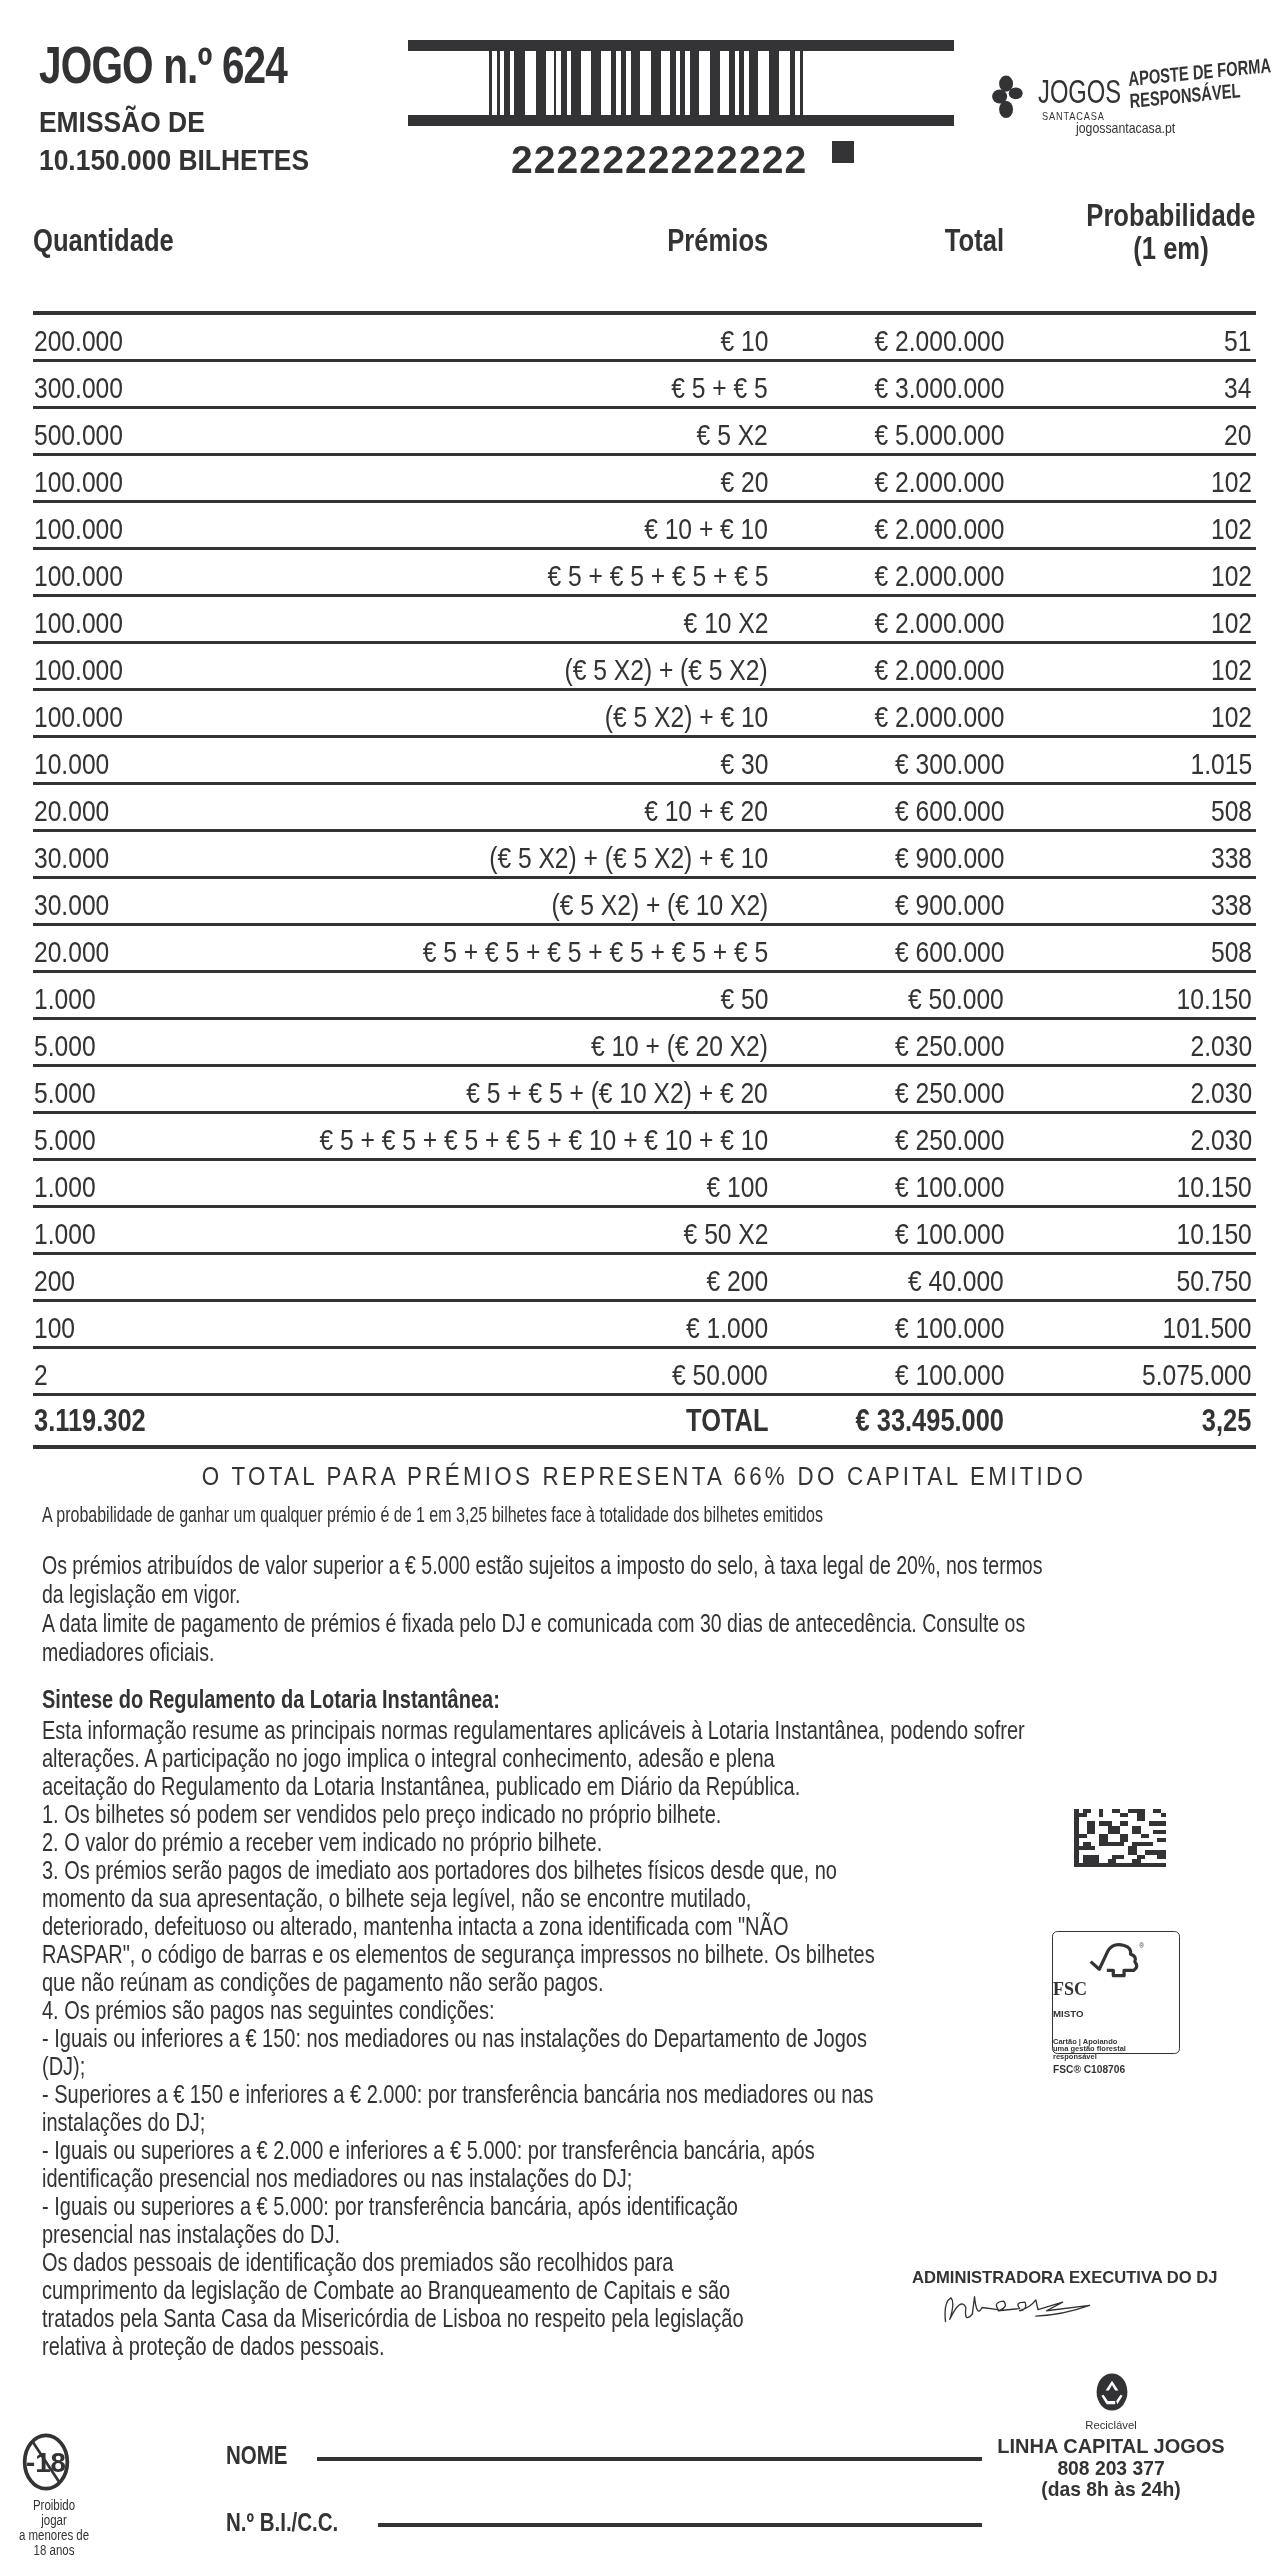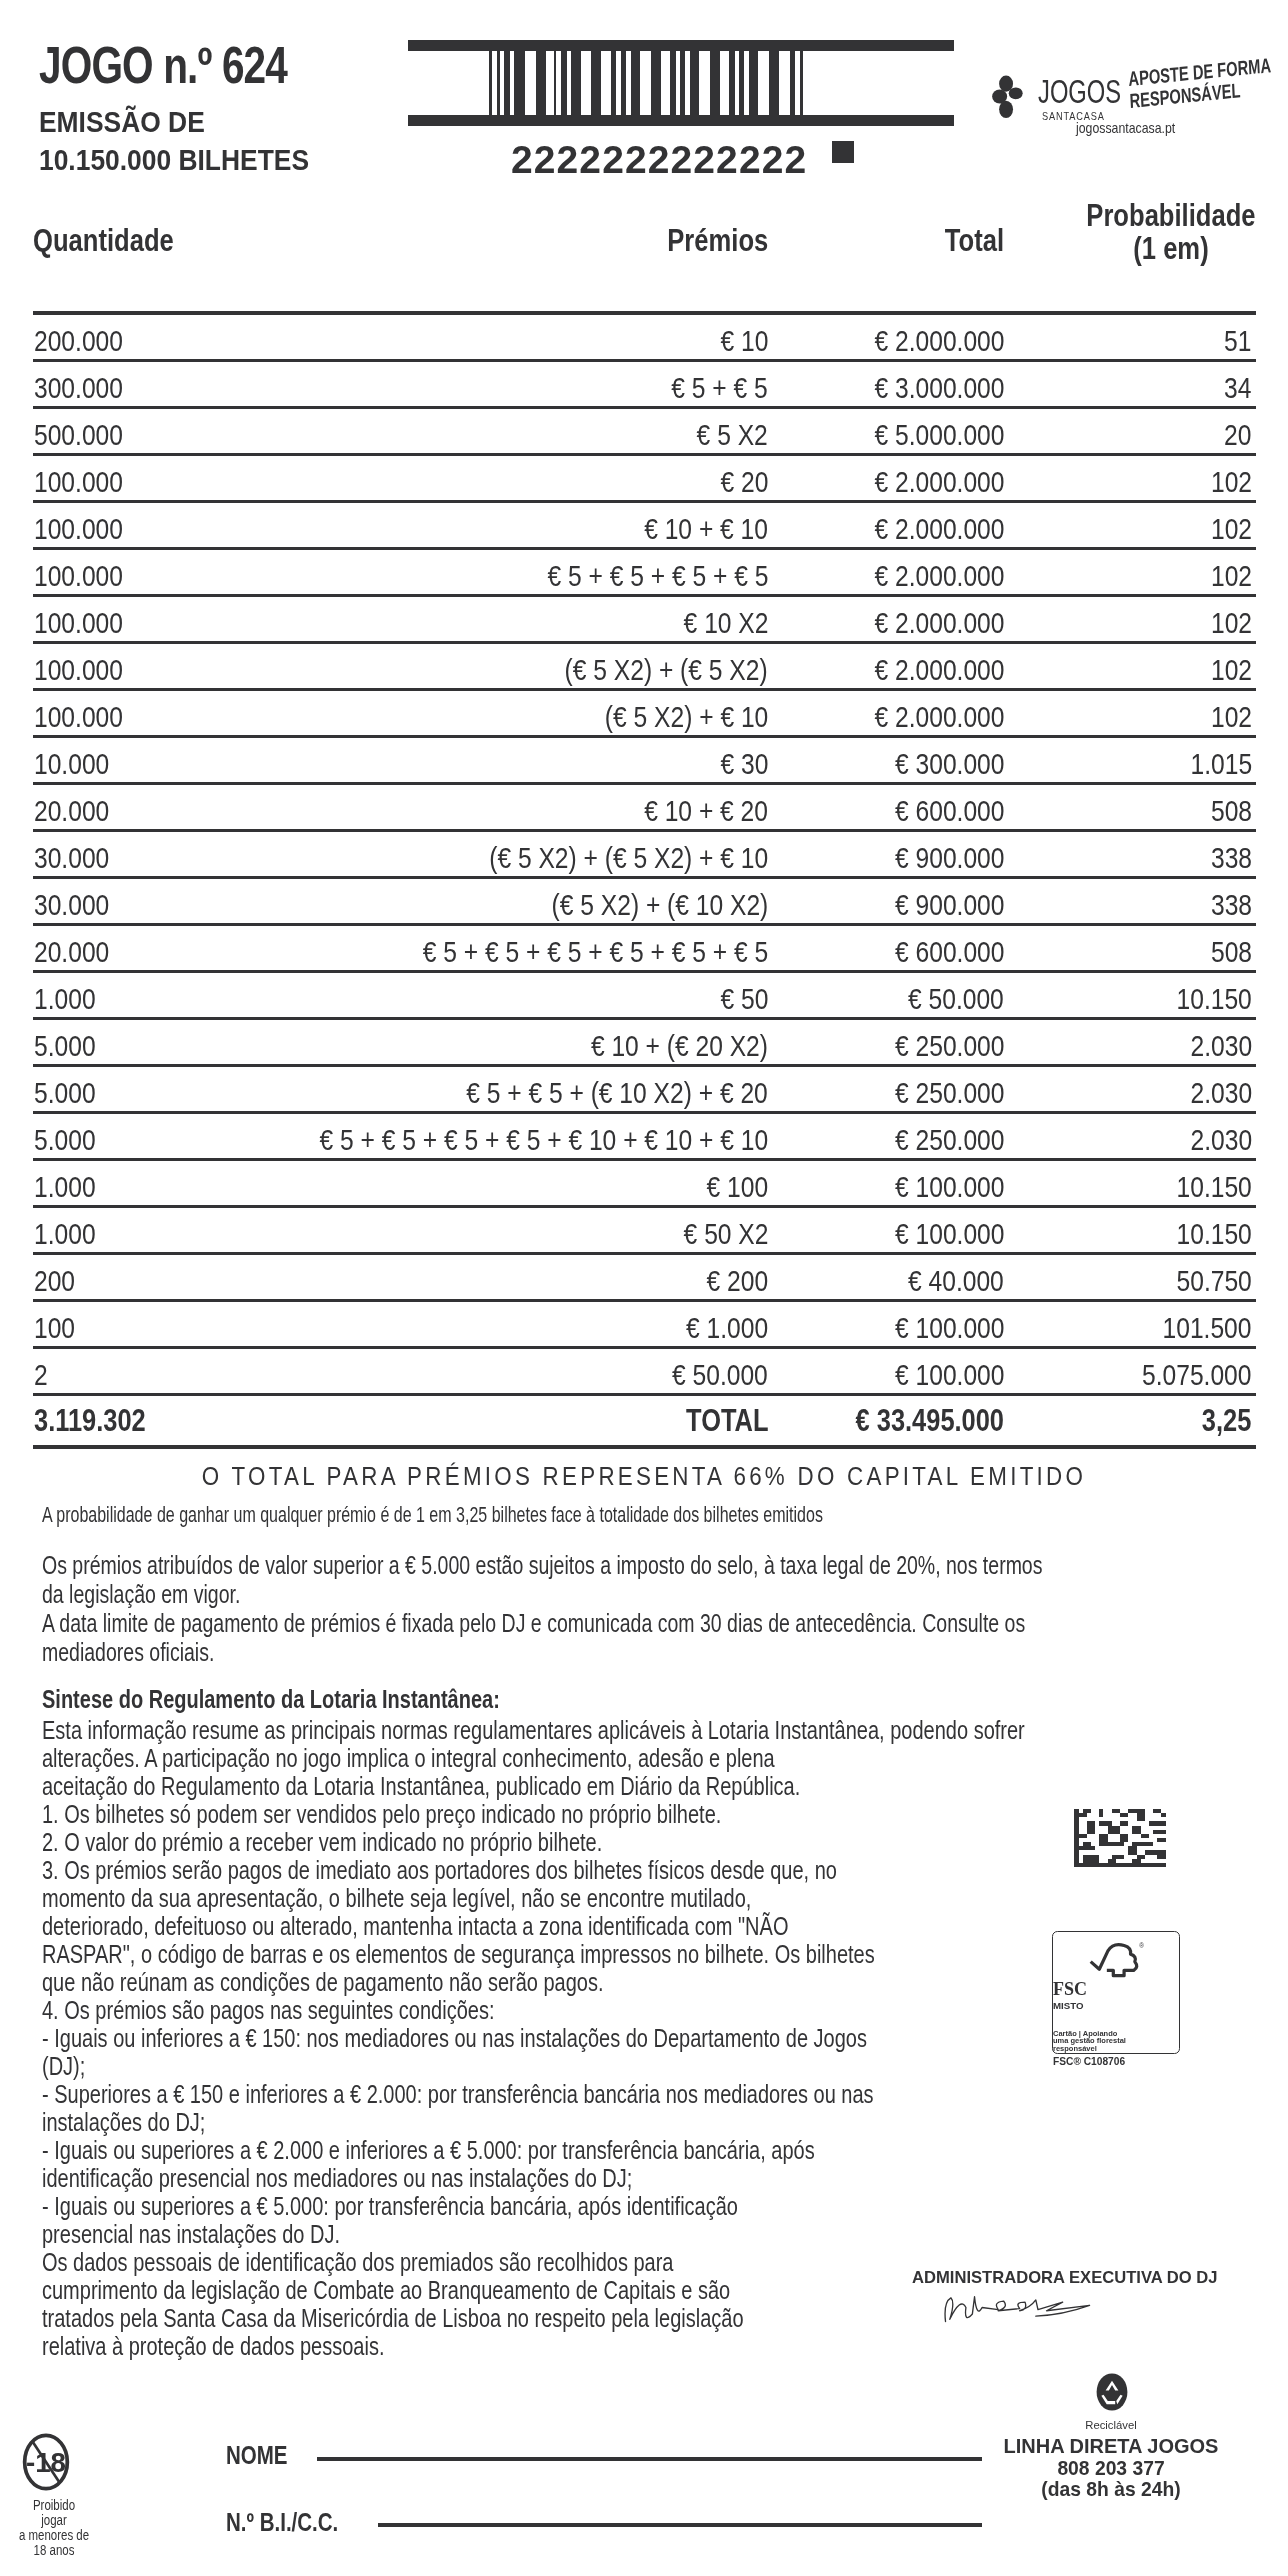--- a/index.html
+++ b/index.html
@@ -49,21 +49,21 @@
   .tax-note { left: 42px; top: 1551px; width: 1551px; font-size: 25px; line-height: 29px; transform: scaleX(0.78); transform-origin: left top; }
 
   .reg-title { left: 42px; top: 1685px; font-size: 25px; font-weight: bold; transform: scaleX(0.8); transform-origin: left top; white-space: nowrap; }
   .reg-body { left: 42px; top: 1716px; width: 1234px; font-size: 25px; line-height: 28px; transform: scaleX(0.8); transform-origin: left top; }
   .reg-body p { white-space: nowrap; }
 
   .datamatrix { left: 1073px; top: 1809px; width: 94px; height: 58px; }
   .fsc-box { left: 1052px; top: 1931px; width: 128px; height: 123px; border: 1.6px solid #333335; border-radius: 5.4px; }
   .fsc-tree { display: block; margin: 7.5px auto 0; width: 70px; height: 39px; }
   .fsc-word { font-family: "Liberation Serif", serif; font-weight: bold; font-size: 18px; line-height: 1; margin-top: 1.1px; }
-  .fsc-misto { font-size: 9.7px; font-weight: bold; margin-top: 2px; }
+  .fsc-misto { font-size: 9.7px; font-weight: bold; margin-top: 10px; }
   .fsc-desc { font-size: 7.5px; line-height: 7.5px; margin-top: 19px; font-weight: bold; }
   .fsc-code { font-size: 10.2px; font-weight: bold; margin-top: 4.3px; }
 
   .admin-label { left: 912px; top: 2268px; font-size: 16.6px; font-weight: bold; white-space: nowrap; }
   .signature { left: 939px; top: 2286px; width: 156px; height: 43px; }
 
   .recycle-icon { left: 1095px; top: 2372px; width: 34px; height: 40px; }
   .recycle-label { left: 1020px; top: 2419px; width: 182px; text-align: center; font-size: 11.3px; font-weight: normal; }
   .hotline { left: 966px; top: 2436px; width: 290px; text-align: center; font-weight: bold; font-size: 19.3px; line-height: 21.5px; }
   .hotline .h-title { font-size: 20px; }
@@ -387,21 +387,21 @@
 <svg class="abs signature" viewBox="0 0 290 80">
   <path d="M12 66 Q8 30 22 22 Q30 30 20 62 Q40 20 50 40 Q46 70 62 52 L66 20 Q70 60 80 40 L110 44 Q100 30 120 28 Q130 40 110 46 L150 42 Q140 30 160 30 Q165 44 150 46 Q170 40 180 26 L184 44 L230 30 L200 46 L280 36 Q230 54 180 56" fill="none" stroke="#333335" stroke-width="2.5" stroke-linecap="round" stroke-linejoin="round"></path>
 </svg>
 
 <svg class="abs recycle-icon" viewBox="0 0 64 74">
   <ellipse cx="32" cy="37" rx="29" ry="35" fill="#333335"></ellipse>
   <path d="M32 16 L44 34 L38 34 L32 24 L26 34 L20 34 Z M16 42 L24 54 L38 54 L38 60 L22 60 L12 44 Z M48 42 L52 44 L42 60 L40 54 Z" fill="#ffffff"></path>
 </svg>
 <div class="abs recycle-label">Reciclável</div>
 <div class="abs hotline">
-  <div class="h-title">LINHA DIRETA JOGOS</div>
+  <div class="h-title">LINHA CAPITAL JOGOS</div>
   <div>808 203 377</div>
   <div>(das 8h às 24h)</div>
 </div>
 
 <svg class="abs age-icon" viewBox="0 0 90 112">
   <ellipse cx="45" cy="56" rx="40" ry="50" fill="none" stroke="#333335" stroke-width="7"></ellipse>
   <line x1="20" y1="18" x2="70" y2="94" stroke="#333335" stroke-width="5"></line>
   <text x="45" y="74" text-anchor="middle" font-size="52" font-weight="bold" fill="#333335" font-family="Liberation Sans, sans-serif">-18</text>
 </svg>
 <div class="abs age-label">

